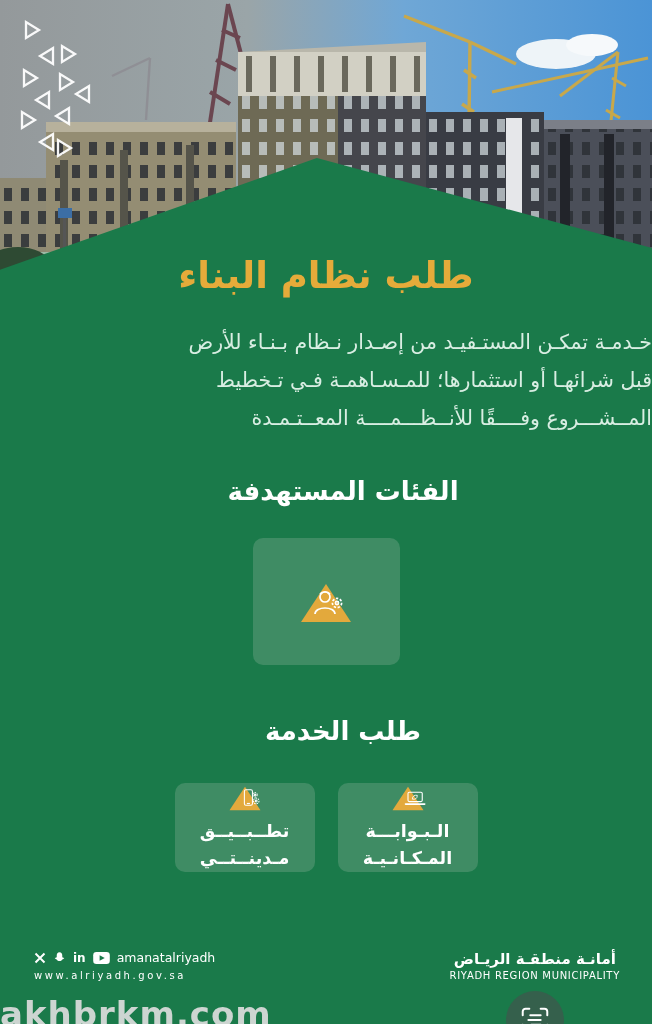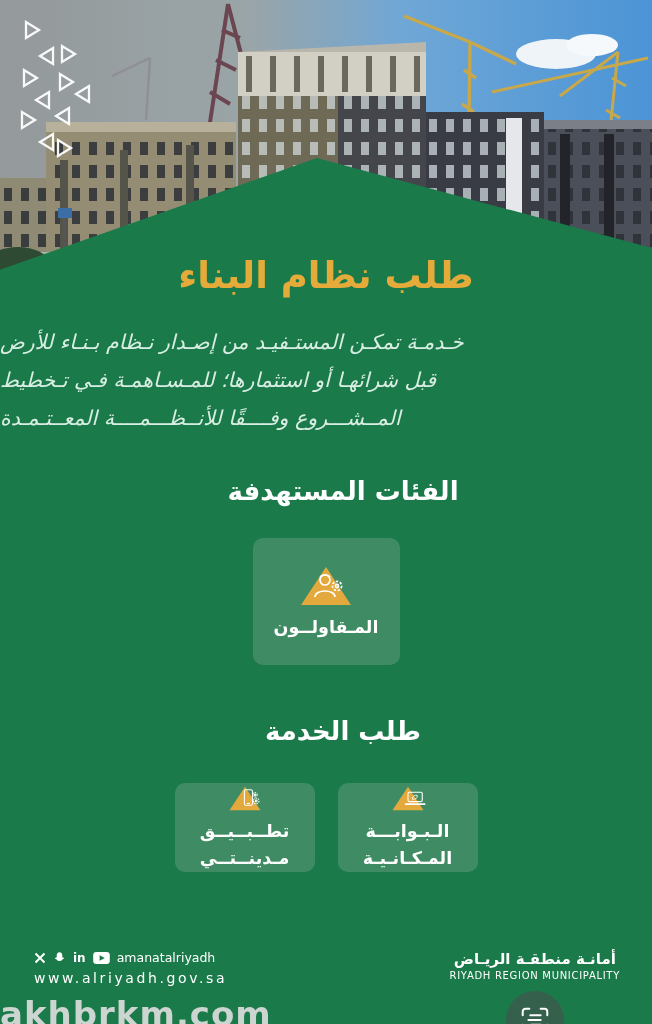--- a/index.html
+++ b/index.html
@@ -15,22 +15,22 @@
     position:absolute;left:0;top:158px;width:652px;height:866px;
     background:#1a7a4a;
     clip-path:polygon(48.6% 0,100% 10.4%,100% 100%,0 100%,0 12.9%);
   }
   .content{position:absolute;top:158px;left:0;width:652px;height:866px;}
   .title{
     position:absolute;top:96px;width:100%;text-align:center;
     color:#e5ab3a;font-size:37px;font-weight:bold;direction:rtl;
   }
   .description{
-    position:absolute;top:166px;width:100%;text-align:left;
-    color:#d9eee3;font-size:20.5px;line-height:1.85;direction:rtl;font-style:italic;
+    position:absolute;top:166px;width:100%;text-align:right;
+    color:#d9eee3;font-size:20.5px;line-height:1.85;direction:rtl;
   }
   .section-heading{
     position:absolute;width:100%;text-align:center;color:#ffffff;
     font-size:26px;font-weight:bold;direction:rtl;padding-left:17px;
   }
   .h-target{top:318px;}
   .h-service{top:558px;}
   .cards-row{
     position:absolute;width:100%;display:flex;justify-content:center;
     gap:23px;direction:rtl;
@@ -50,21 +50,21 @@
   
   .footer{
     position:absolute;left:0;right:0;top:792px;display:flex;
     justify-content:space-between;align-items:flex-start;
     padding:0 32px 0 34px;box-sizing:border-box;
   }
   .social-block{color:#ffffff;}
   .social-row{display:flex;align-items:center;gap:7px;font-size:12.5px;}
   .social-row .in-txt{font-weight:bold;font-size:12px;letter-spacing:0;}
   .handle{margin-right:2px;}
-  .website{font-size:14px;letter-spacing:2.6px;margin-top:5px;}
+  .website{font-size:10px;letter-spacing:2.6px;margin-top:5px;}
   .logo-block{display:flex;align-items:center;gap:10px;flex-direction:column;}
   .logo-text{color:#ffffff;text-align:center;}
   .logo-ar{font-size:15px;font-weight:bold;direction:rtl;line-height:1.2;}
   .logo-en{font-size:10px;letter-spacing:0.7px;margin-top:2px;}
   .qr-badge{
     width:58px;height:58px;border-radius:50%;background:#35604c;
     display:flex;align-items:center;justify-content:center;
   }
   .watermark{
     position:absolute;left:0;bottom:-10px;font-size:34px;font-weight:bold;
@@ -208,24 +208,20 @@
         <svg width="56" height="48" viewBox="0 0 56 48">
           <polygon points="3,44 28,6 53,44" fill="#e3a93c"></polygon>
           <g fill="none" stroke="#ffffff" stroke-width="1.7">
             <circle cx="27" cy="19" r="5"></circle>
             <path d="M22 16 a6 5 0 0 1 10 0"></path>
             <path d="M17 36 c0-8 20-8 20 0"></path>
             <circle cx="39" cy="25" r="4.6" stroke-dasharray="2.4 1.6"></circle>
             <circle cx="39" cy="25" r="1.6"></circle>
           </g>
         </svg>
-        <div class="card-label">
-          <div>المـقاولــون</div>
-          <div></div>
-        </div>
       </div>
     </div>
 
     <div class="section-heading h-service">طلب الخدمة</div>
 
     <div class="cards-row row-service">
 
       <div class="card">
         <svg width="56" height="48" viewBox="0 0 56 48">
           <polygon points="3,44 28,6 53,44" fill="#e3a93c"></polygon>

